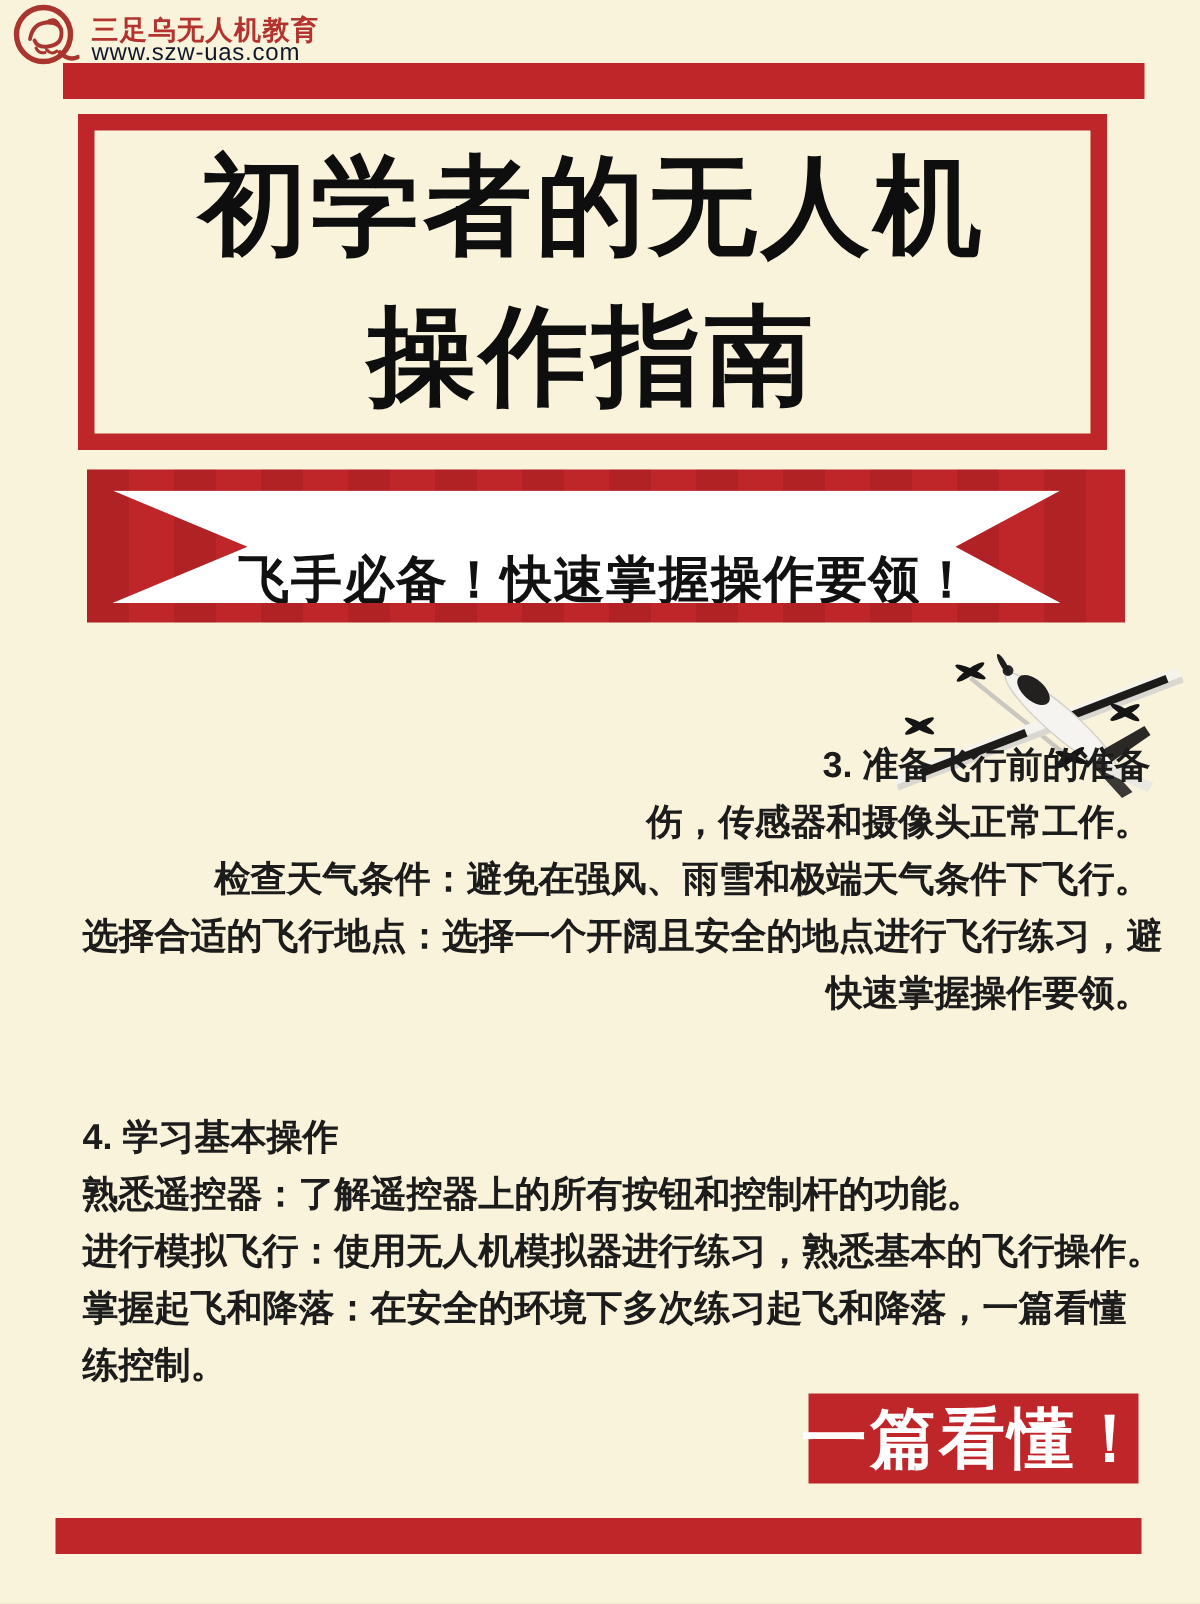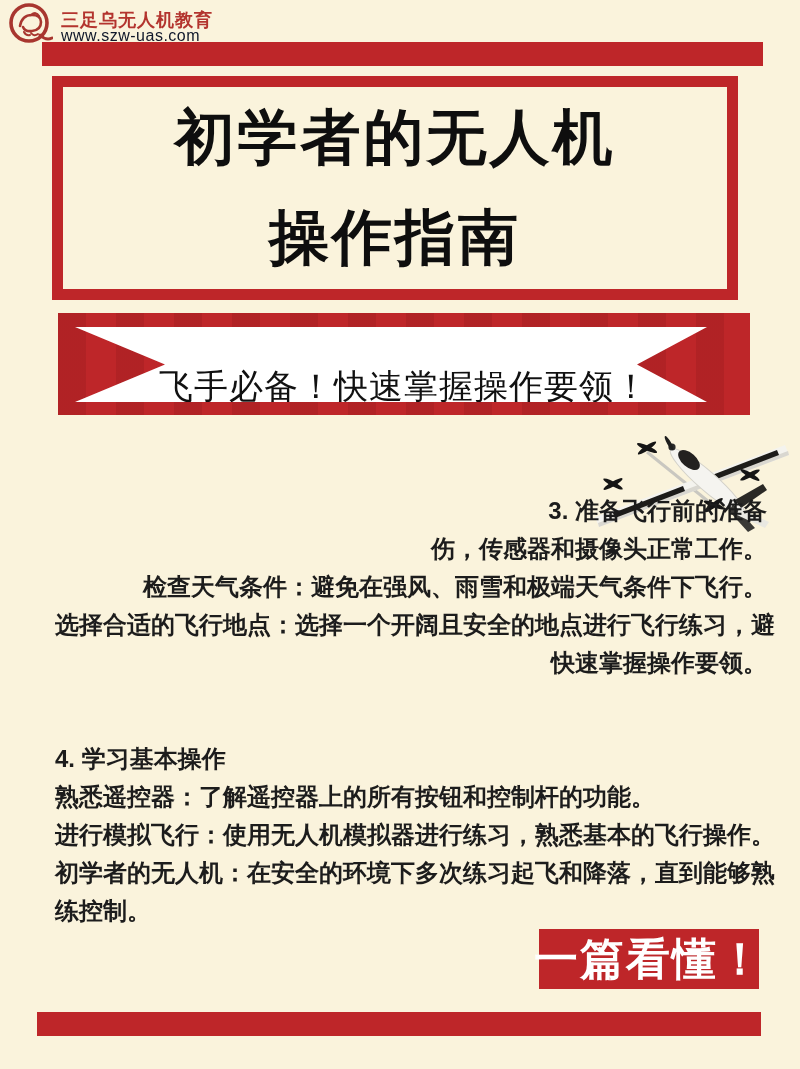--- a/index.html
+++ b/index.html
@@ -17,33 +17,33 @@
   .logo{position:absolute;left:7px;top:2px;width:46px;height:44px;}
   .brand{position:absolute;left:61px;top:8px;font-size:18px;font-weight:700;color:#B3342E;letter-spacing:1px;}
   .website{position:absolute;left:61px;top:27px;font-size:16px;color:#0f172a;letter-spacing:.5px;}
   .top-bar{position:absolute;left:42px;top:42px;width:721px;height:24px;background:#BE2629;}
   
   .title-box{
     position:absolute;left:52px;top:76px;width:664px;height:202px;
     border:11px solid #BE2629;background:#FAF3DC;
     display:flex;flex-direction:column;align-items:center;justify-content:center;
   }
-  .title-line{font-size:60px;line-height:100px;font-weight:900;color:#0E0E0E;letter-spacing:3px;white-space:nowrap;font-family:Liberation Serif, serif;}
+  .title-line{font-size:72px;line-height:100px;font-weight:900;color:#0E0E0E;letter-spacing:3px;white-space:nowrap;}
   
   .ribbon{
     position:absolute;left:58px;top:313px;width:692px;height:102px;
     background:#BE2629;
     background-image:repeating-linear-gradient(90deg,rgba(60,0,0,.10) 0 28px,rgba(0,0,0,0) 28px 58px);
   }
   .ribbon-band{
     position:absolute;left:17px;top:14px;width:632px;height:75px;background:#FFFFFF;
     clip-path:polygon(0 0,100% 0,calc(100% - 70px) 50%,100% 100%,0 100%,90px 50%);
     display:flex;align-items:center;justify-content:center;
   }
-  .ribbon-text{font-size:34px;font-weight:400;color:#111;letter-spacing:1px;white-space:nowrap;padding-left:26px;margin-top:44px;}
+  .ribbon-text{font-size:34px;font-weight:700;color:#111;letter-spacing:1px;white-space:nowrap;padding-left:26px;margin-top:44px;}
   
   .section{position:absolute;left:55px;width:712px;font-size:24px;line-height:38px;font-weight:600;z-index:2;}
   .section .ln{white-space:nowrap;}
   #section-3{top:492px;text-align:right;}
   #section-4{top:740px;}
   
   .drone{position:absolute;left:577px;top:418px;width:225px;height:145px;z-index:1;}
   
   .badge{
     position:absolute;left:539px;top:929px;width:220px;height:60px;
@@ -125,21 +125,21 @@
     <div class="ln">伤，传感器和摄像头正常工作。</div>
     <div class="ln">检查天气条件：避免在强风、雨雪和极端天气条件下飞行。</div>
     <div class="ln">选择合适的飞行地点：选择一个开阔且安全的地点进行飞行练习，避</div>
     <div class="ln">快速掌握操作要领。</div>
   </div>
 
   <div class="section" id="section-4">
     <div class="ln">4. 学习基本操作</div>
     <div class="ln">熟悉遥控器：了解遥控器上的所有按钮和控制杆的功能。</div>
     <div class="ln">进行模拟飞行：使用无人机模拟器进行练习，熟悉基本的飞行操作。</div>
-    <div class="ln">初学者的无人机：在安全的环境下多次练习起飞和降落，直到能够熟</div>
+    <div class="ln">掌握起飞和降落：在安全的环境下多次练习起飞和降落，一篇看懂</div>
     <div class="ln">练控制。</div>
   </div>
 
   <div class="badge">
     <div class="badge-text">一篇看懂！</div>
   </div>
 
   <div class="bottom-bar"></div>
 
 </div>

